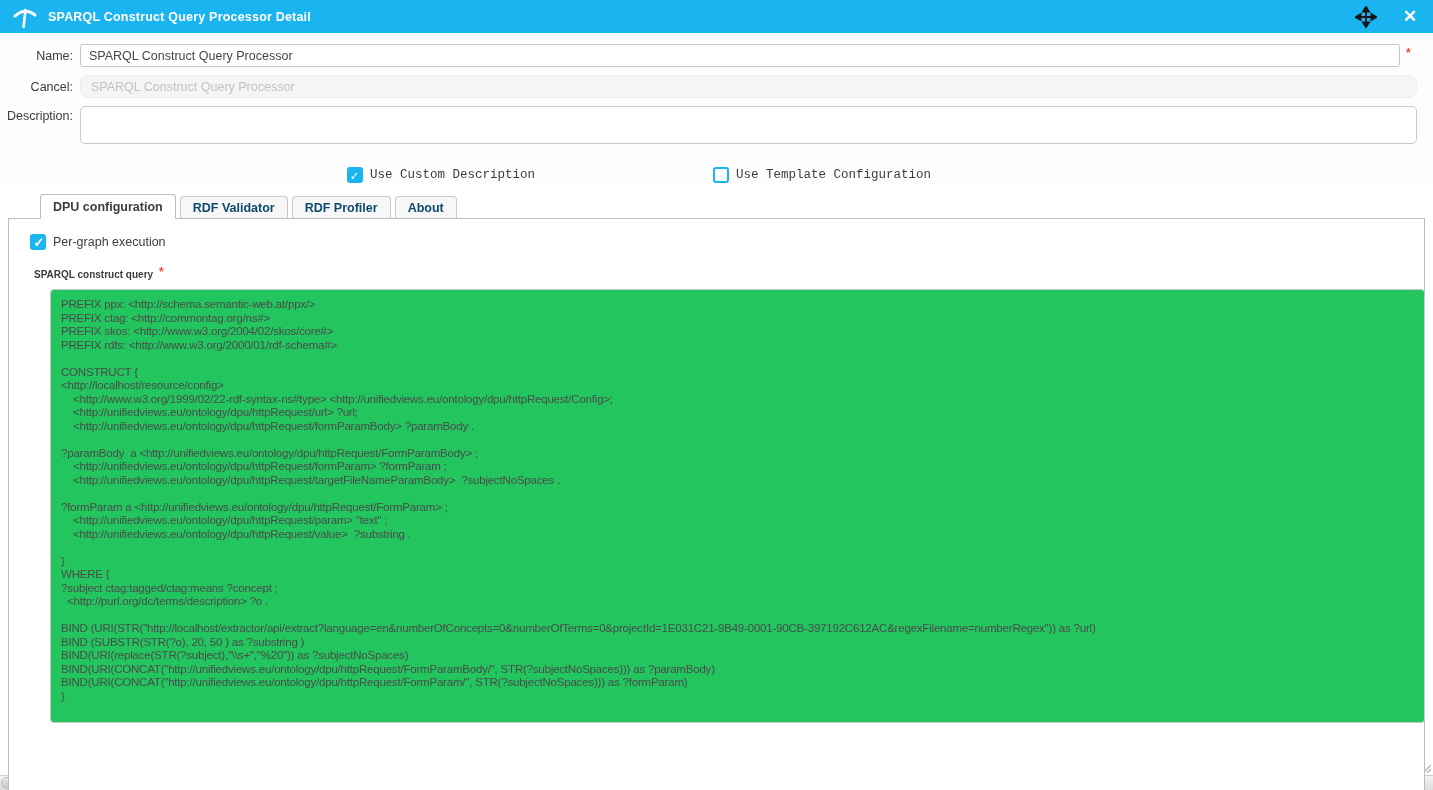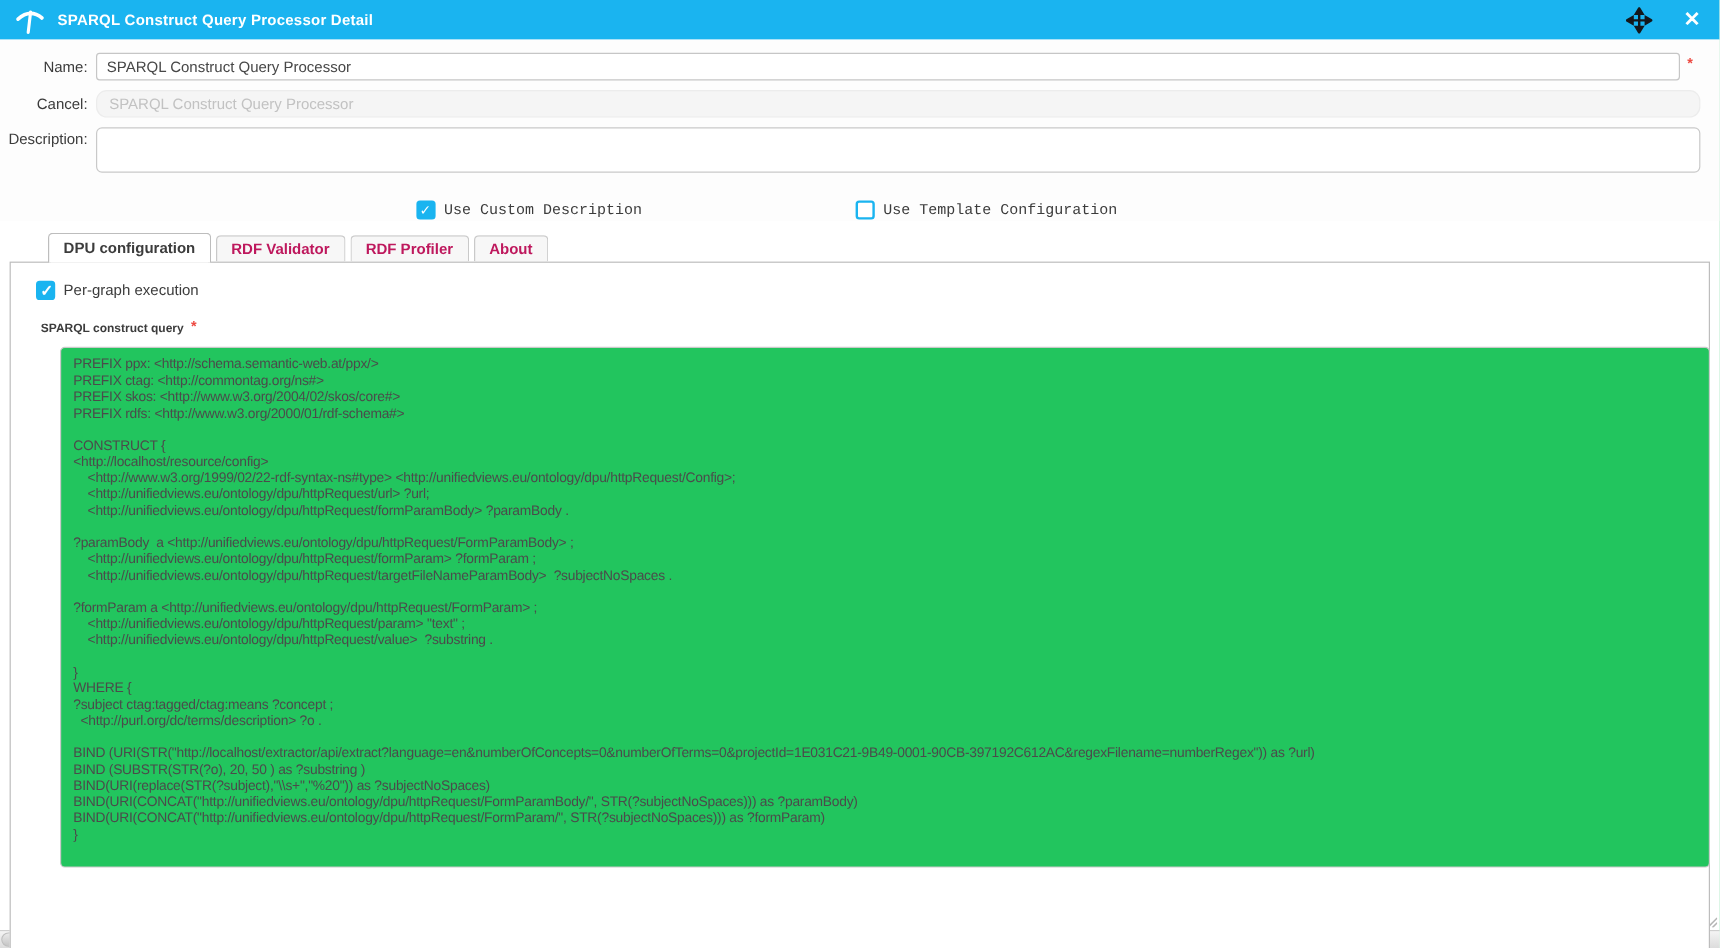--- a/index.html
+++ b/index.html
@@ -40,21 +40,21 @@
   .cb { width:16px; height:16px; border:2px solid #1ab4f0; border-radius:3px; background:#fff;
     margin-right:7px; flex:0 0 16px; position:relative; }
   .cb.checked { background:#1ab4f0; }
   .cb.checked::after { content:"✓"; position:absolute; left:1.5px; top:-1.5px; color:#fff;
     font-size:13px; font-weight:bold; }
   .cbg .cb-label { font-size:12.5px; color:#3c3c3c; }
 
   
   .tabs-row { display:flex; align-items:flex-end; margin:9px 8px 0 8px; height:25px;padding-left:32px; }
   .tab { border:1px solid #c9c9c9; border-bottom:none; border-radius:4px 4px 0 0;
-    background:#f7f7f7; color:#be185d; font-size:12.5px; font-weight:bold;
+    background:#f7f7f7; color:#0c4a6e; font-size:12.5px; font-weight:bold;
     padding:0 12px; height:22px; line-height:22px; margin-right:4px; cursor:pointer;
     position:relative; z-index:1; }
   .tab.active { background:#fff; color:#3c3c3c; height:25px; line-height:25px;
     border-color:#bdbdbd; z-index:3; margin-bottom:-1px; }
 
   
   .panel { margin:0 8px; border:1px solid #bdbdbd; background:#fff; height:631px;
     position:relative; z-index:2; padding:15px 17px 0 17px; }
   .panel .cbg-graph { margin:0 0 0 4px; }
   .query-label-row { margin:19px 0 9px 8px; display:flex; align-items:center; }

